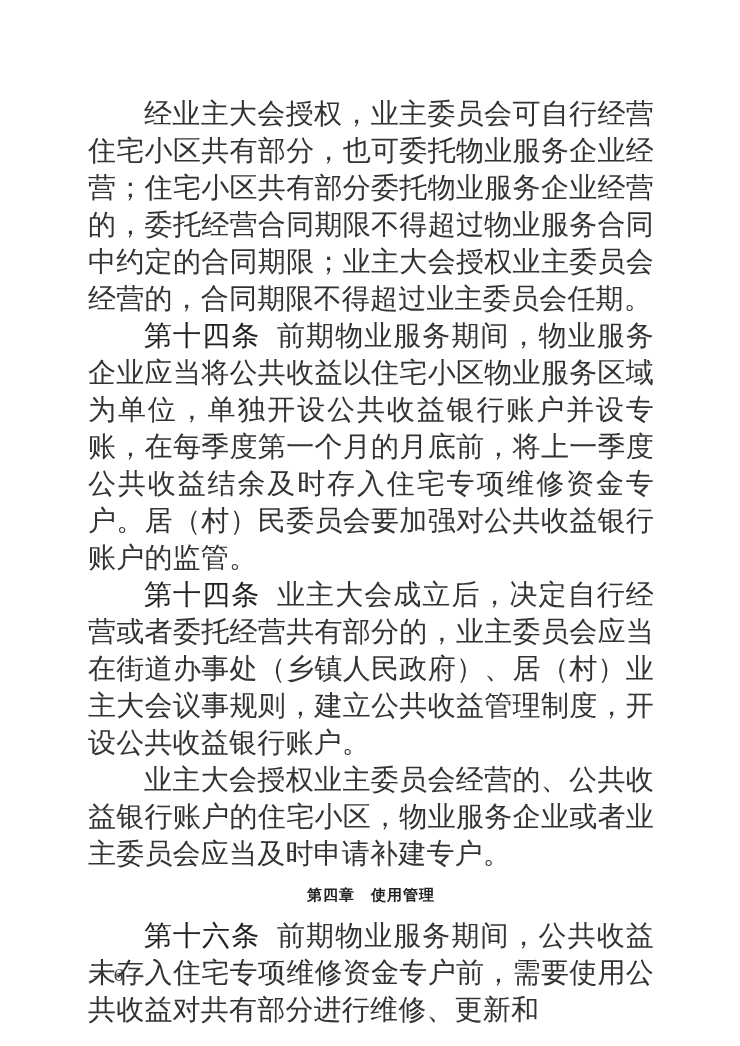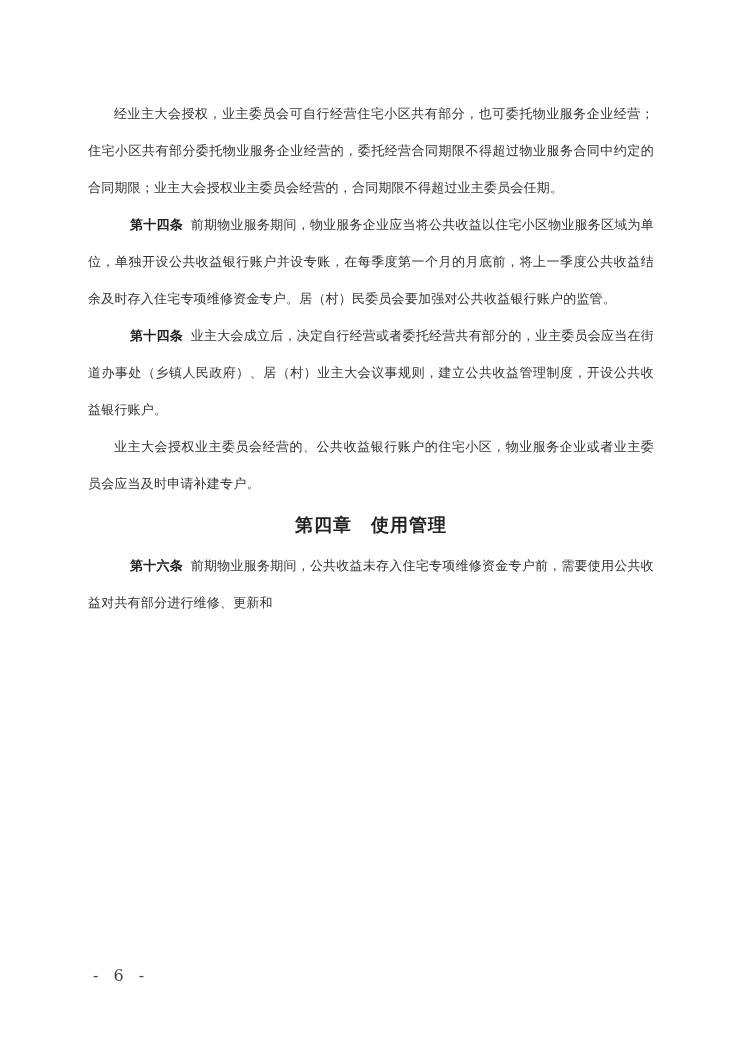--- a/index.html
+++ b/index.html
@@ -19,40 +19,39 @@
   .content {
     position: absolute;
     left: 88px;
     top: 95px;
     width: 566px;
     color: #333333;
   }
   .para {
     margin: 0;
     font-family: "Liberation Serif", "DejaVu Serif", serif;
-    font-size: 13px;
+    font-size: 28px;
     line-height: 37px;
     text-align: justify;
     text-indent: 2em;
     letter-spacing: 0.2px;
     word-break: break-all;
   }
   .lead { font-style: normal; }
   .lead:not(:empty) {
     font-family: "Liberation Sans", "DejaVu Sans", sans-serif;
-    font-weight: 700;
+    font-weight: 400;
     color: #222222;
     margin-right: 0.6em;
-    margin-left: 16px;
   }
   .chapter {
     margin: 8px 0 7px 0;
     font-family: "Liberation Sans", "DejaVu Sans", sans-serif;
     font-weight: 700;
-    font-size: 18px;
+    font-size: 15px;
     line-height: 30px;
     color: #222222;
     text-align: center;
     text-indent: 0;
     letter-spacing: 1px;
   }
   .pageno {
     position: absolute;
     left: 93px;
     top: 968px;

